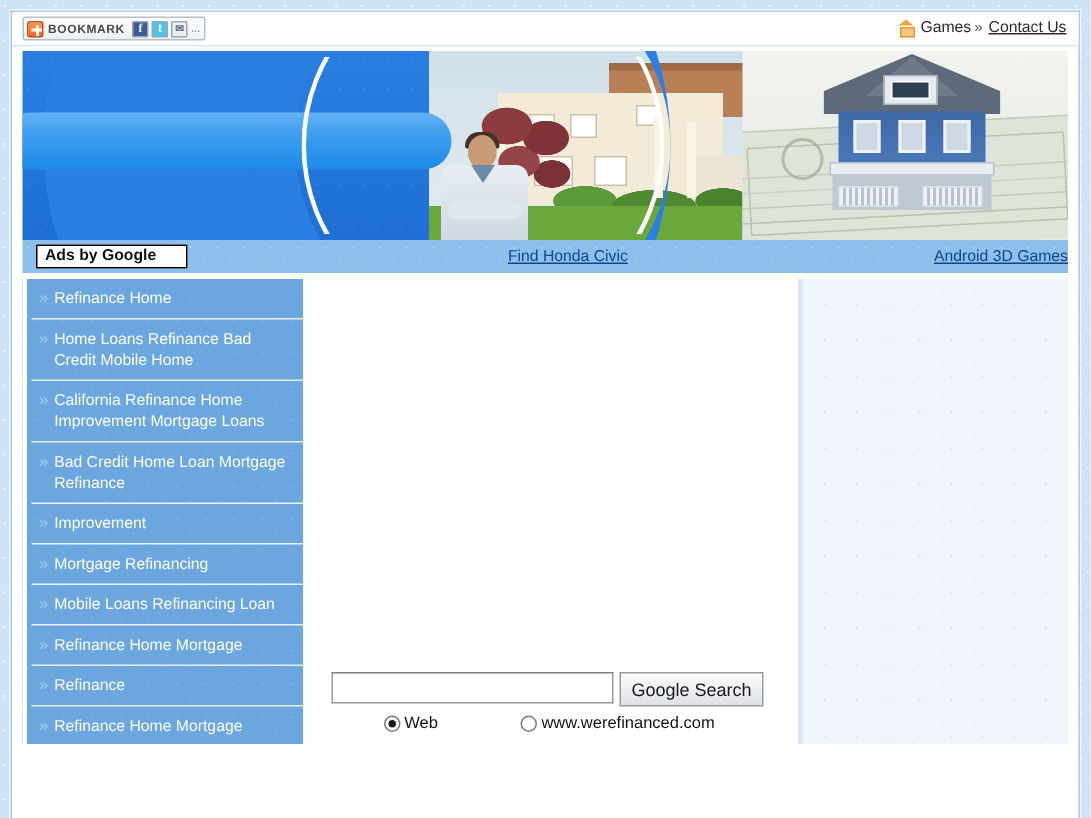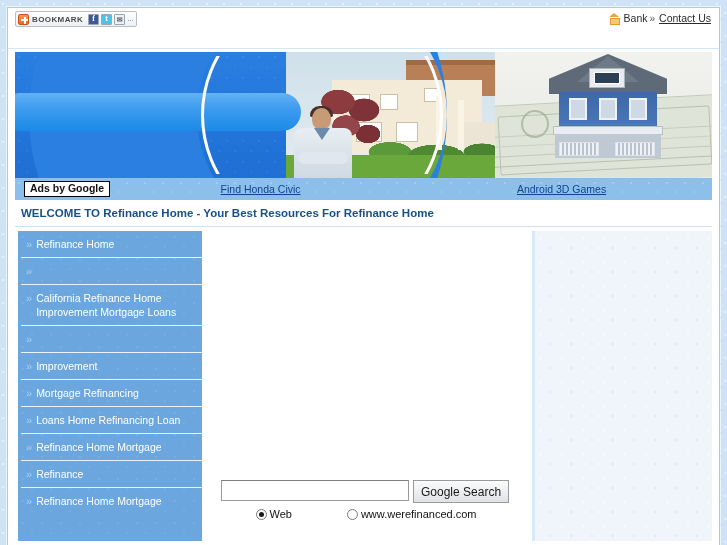--- a/index.html
+++ b/index.html
@@ -26,21 +26,21 @@
     width: 713px; height: 545px;
     background: #ffffff;
     border: 1px solid #a9cbe9;
     border-bottom: none;
     box-shadow: 0 0 0 1px rgba(255,255,255,.6);
   }
 
   
   #topbar {
     position: relative;
-    height: 41px;
+    height: 23px;
     background: #ffffff;
     border-bottom: 1px solid #d3e6f6;
     text-decoration: underline;
   }
 
   
   #bookmark {
     position: absolute;
     left: 7px; top: 3px;
     height: 16px;
@@ -321,30 +321,30 @@
       radial-gradient(circle at 4px 5px, rgba(255,255,255,.30) 0.6px, transparent 0.9px),
       radial-gradient(circle at 13px 14px, rgba(255,255,255,.18) 0.6px, transparent 0.9px);
     background-size: 18px 21px, 18px 21px;
     display: flex; align-items: center;
   }
   #ads-label {
     margin-left: 9px;
     background: #ffffff;
     border: 1px solid #000000;
     font-size: 10.5px; font-weight: bold; color: #111;
-    padding: 1px 5px 2px 5px;
+    padding: 1px 20px 2px 5px;
     line-height: 1.05;
     white-space: nowrap;
   }
   #adsbar .adlink {
     color: #13428f; font-size: 10.5px; text-decoration: underline;
     white-space: nowrap;
   }
   #ads-links { display: flex; flex: 1; }
-  #ads-links .slot { flex: 1; display: flex; justify-content: center; }
+  #ads-links .slot { flex: 1; display: flex; justify-content: flex-end; }
 
   
   #welcome {
     margin: 0 7px;
     height: 27px;
     display: flex; align-items: center;
     background: #ffffff;
     border-bottom: 1px solid #cfe0f2;
     font-size: 11.5px; font-weight: bold; color: #17508f;
     padding-left: 6px;
@@ -389,21 +389,21 @@
   }
 
   
   #content {
     flex: 1;
     position: relative;
     background: #ffffff;
   }
   #gsearch {
     position: absolute;
-    left: 19px; bottom: 21px;
+    left: 19px; bottom: 8px;
     width: 290px;
   }
   #gsearch-row { display: flex; align-items: stretch; }
   #gs-input {
     width: 188px; height: 21px;
     border: 1px solid #9a9a9a;
     border-top-color: #7e7e7e;
     background: #ffffff;
     font-family: "Liberation Sans", sans-serif;
     font-size: 11px;
@@ -461,21 +461,21 @@
       <span id="bm-plus"></span>
       <span id="bm-label">BOOKMARK</span>
       <span class="bm-ico bm-fb">f</span>
       <span class="bm-ico bm-tw">t</span>
       <span class="bm-ico bm-mail">✉</span>
       <span id="bm-more">...</span>
     </div>
 
     <div id="topnav">
       <span id="home-icon"></span>
-      <a href="#">Bank</a>
+      <a href="#">Games</a>
       <span class="sep">»</span>
       <a href="#" class="underlined">Contact Us</a>
     </div>
   </div>
 
   <div id="banner">
 
     <div id="banner-photo-1">
       <div id="bp1-inner"></div>
       <div id="bp1-detail">
@@ -529,50 +529,51 @@
     <span id="ads-links">
       <span class="slot">
           <a class="adlink" href="#">Find Honda Civic</a>
         </span>
       <span class="slot">
           <a class="adlink" href="#">Android 3D Games</a>
         </span>
     </span>
   </div>
 
-  <div id="welcome">WELCOME TO Refinance Home - Your Best Resources For Refinance Home</div>
 
   <div id="cols">
 
     <nav id="sidebar">
       <div class="nav-item">
         <span class="nav-bullet">»</span>
         <span class="nav-label">Refinance Home</span>
       </div>
       <div class="nav-item">
         <span class="nav-bullet">»</span>
+        <span class="nav-label">Home Loans Refinance Bad Credit Mobile Home</span>
       </div>
       <div class="nav-item">
         <span class="nav-bullet">»</span>
         <span class="nav-label">California Refinance Home Improvement Mortgage Loans</span>
       </div>
       <div class="nav-item">
         <span class="nav-bullet">»</span>
+        <span class="nav-label">Bad Credit Home Loan Mortgage Refinance</span>
       </div>
       <div class="nav-item">
         <span class="nav-bullet">»</span>
         <span class="nav-label">Improvement</span>
       </div>
       <div class="nav-item">
         <span class="nav-bullet">»</span>
         <span class="nav-label">Mortgage Refinancing</span>
       </div>
       <div class="nav-item">
         <span class="nav-bullet">»</span>
-        <span class="nav-label">Loans Home Refinancing Loan</span>
+        <span class="nav-label">Mobile Loans Refinancing Loan</span>
       </div>
       <div class="nav-item">
         <span class="nav-bullet">»</span>
         <span class="nav-label">Refinance Home Mortgage</span>
       </div>
       <div class="nav-item">
         <span class="nav-bullet">»</span>
         <span class="nav-label">Refinance</span>
       </div>
       <div class="nav-item">

